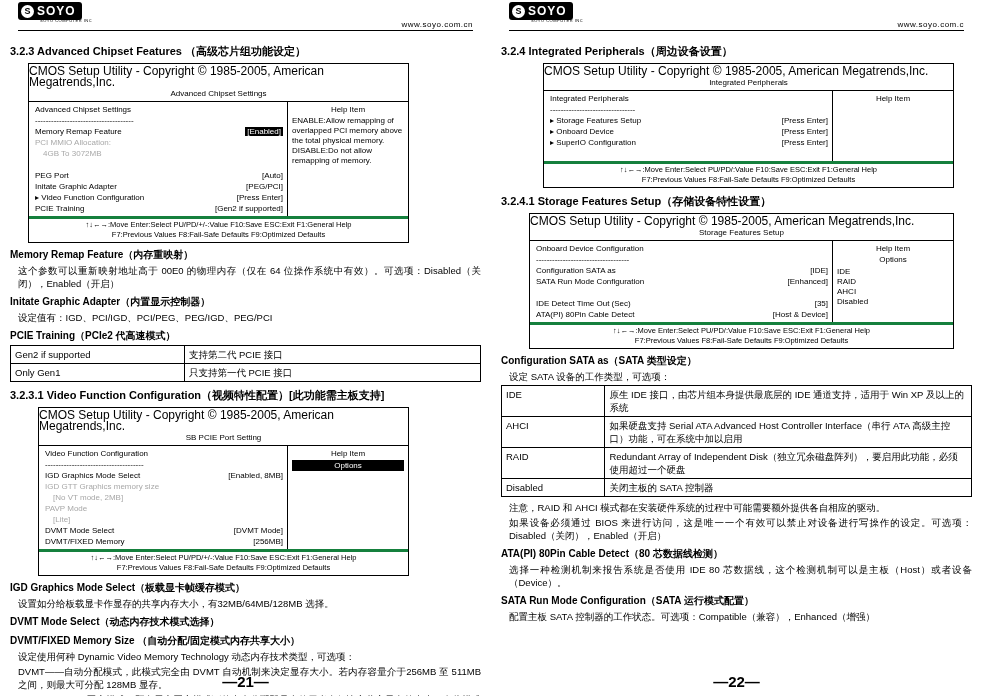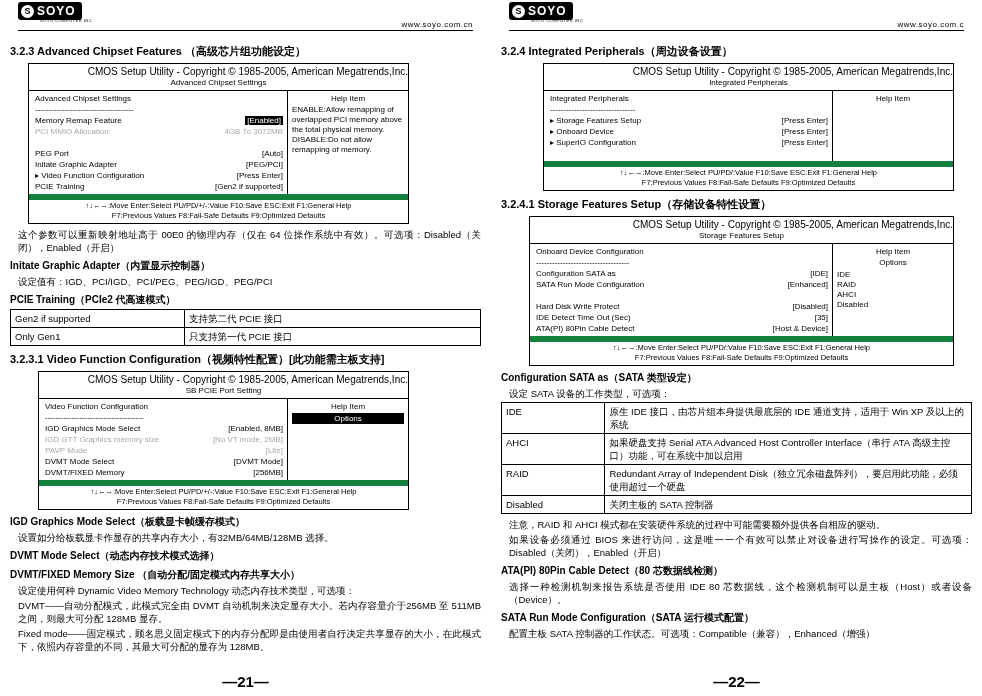--- a/index.html
+++ b/index.html
@@ -103,23 +103,23 @@
   
   .bios {
     border: 1px solid #000;
     background: #fff;
     font-size: 8px;
     line-height: 11px;
     margin: 3px 0 4px 0;
     box-sizing: border-box;
   }
   .bios-title {
-    text-align: right;
+    text-align: left;
     padding: 2px 0 0 0;
-    font-size: 10px;
+    font-size: 12px;
   }
   .bios-sub {
     text-align: center;
     font-size: 8px;
     padding-bottom: 2px;
   }
   .bios-cols {
     display: flex;
     border-top: 1px solid #000;
   }
@@ -147,29 +147,29 @@
     margin-bottom: 2px;
   }
   .row {
     display: flex;
     justify-content: space-between;
     font-size: 8px;
     line-height: 11px;
   }
   .row .k { white-space: nowrap; }
   .row .v { white-space: nowrap; padding-left: 8px; }
-  .dim { color: #a8a8a8; }
+  .dim { color: #a8a8a8; flex-direction: column; }
   .hl {
     background: #000;
     color: #fff;
     padding: 0 2px;
   }
   .dashes { letter-spacing: 0px; font-size: 8px; }
   .bios-foot {
-    border-top: 6px solid #15803d;
+    border-top: 3px solid #15803d;
     text-align: center;
     font-size: 7.5px;
     line-height: 10px;
     padding: 1px 0 2px 0;
   }
   .hlp-text {
     font-size: 8px;
     line-height: 10px;
   }
 
@@ -255,20 +255,21 @@
         <div class="bios-help-title">Help Item</div>
         <div class="hlp-text">ENABLE:Allow remapping of overlapped PCI memory above the total physical memory. DISABLE:Do not allow remapping of memory.</div>
       </div>
     </div>
     <div class="bios-foot">
       <div>↑↓←→:Move   Enter:Select   PU/PD/+/-:Value   F10:Save   ESC:Exit   F1:General Help</div>
       <div>F7:Previous Values   F8:Fail-Safe Defaults   F9:Optimized Defaults</div>
     </div>
   </div>
 
+  <div class="sub-title">Memory Remap Feature（内存重映射）</div>
   <p class="body">这个参数可以重新映射地址高于 00E0 的物理内存（仅在 64 位操作系统中有效）。可选项：Disabled（关闭），Enabled（开启）</p>
 
   <div class="sub-title">Initate Graphic Adapter（内置显示控制器）</div>
   <p class="body">设定值有：IGD、PCI/IGD、PCI/PEG、PEG/IGD、PEG/PCI</p>
 
   <div class="sub-title">PCIE Training（PCIe2 代高速模式）</div>
 
   <table class="grid">
     <tbody>
         <tr>
@@ -404,24 +405,20 @@
           </div>
         <div class="row">
           <span class="k">Configuration SATA as</span>
           <span class="v">[IDE]</span>
         </div>
         <div class="row">
           <span class="k">SATA Run Mode Configuration</span>
           <span class="v">[Enhanced]</span>
         </div>
         <div class="row">&nbsp;</div>
-        <div class="row">
-          <span class="k">Hard Disk Write Protect</span>
-          <span class="v">[Disabled]</span>
-        </div>
         <div class="row">
           <span class="k">IDE Detect Time Out (Sec)</span>
           <span class="v">[35]</span>
         </div>
         <div class="row">
           <span class="k">ATA(PI) 80Pin Cable Detect</span>
           <span class="v">[Host &amp; Device]</span>
         </div>
       </div>
       <div class="bios-help">

